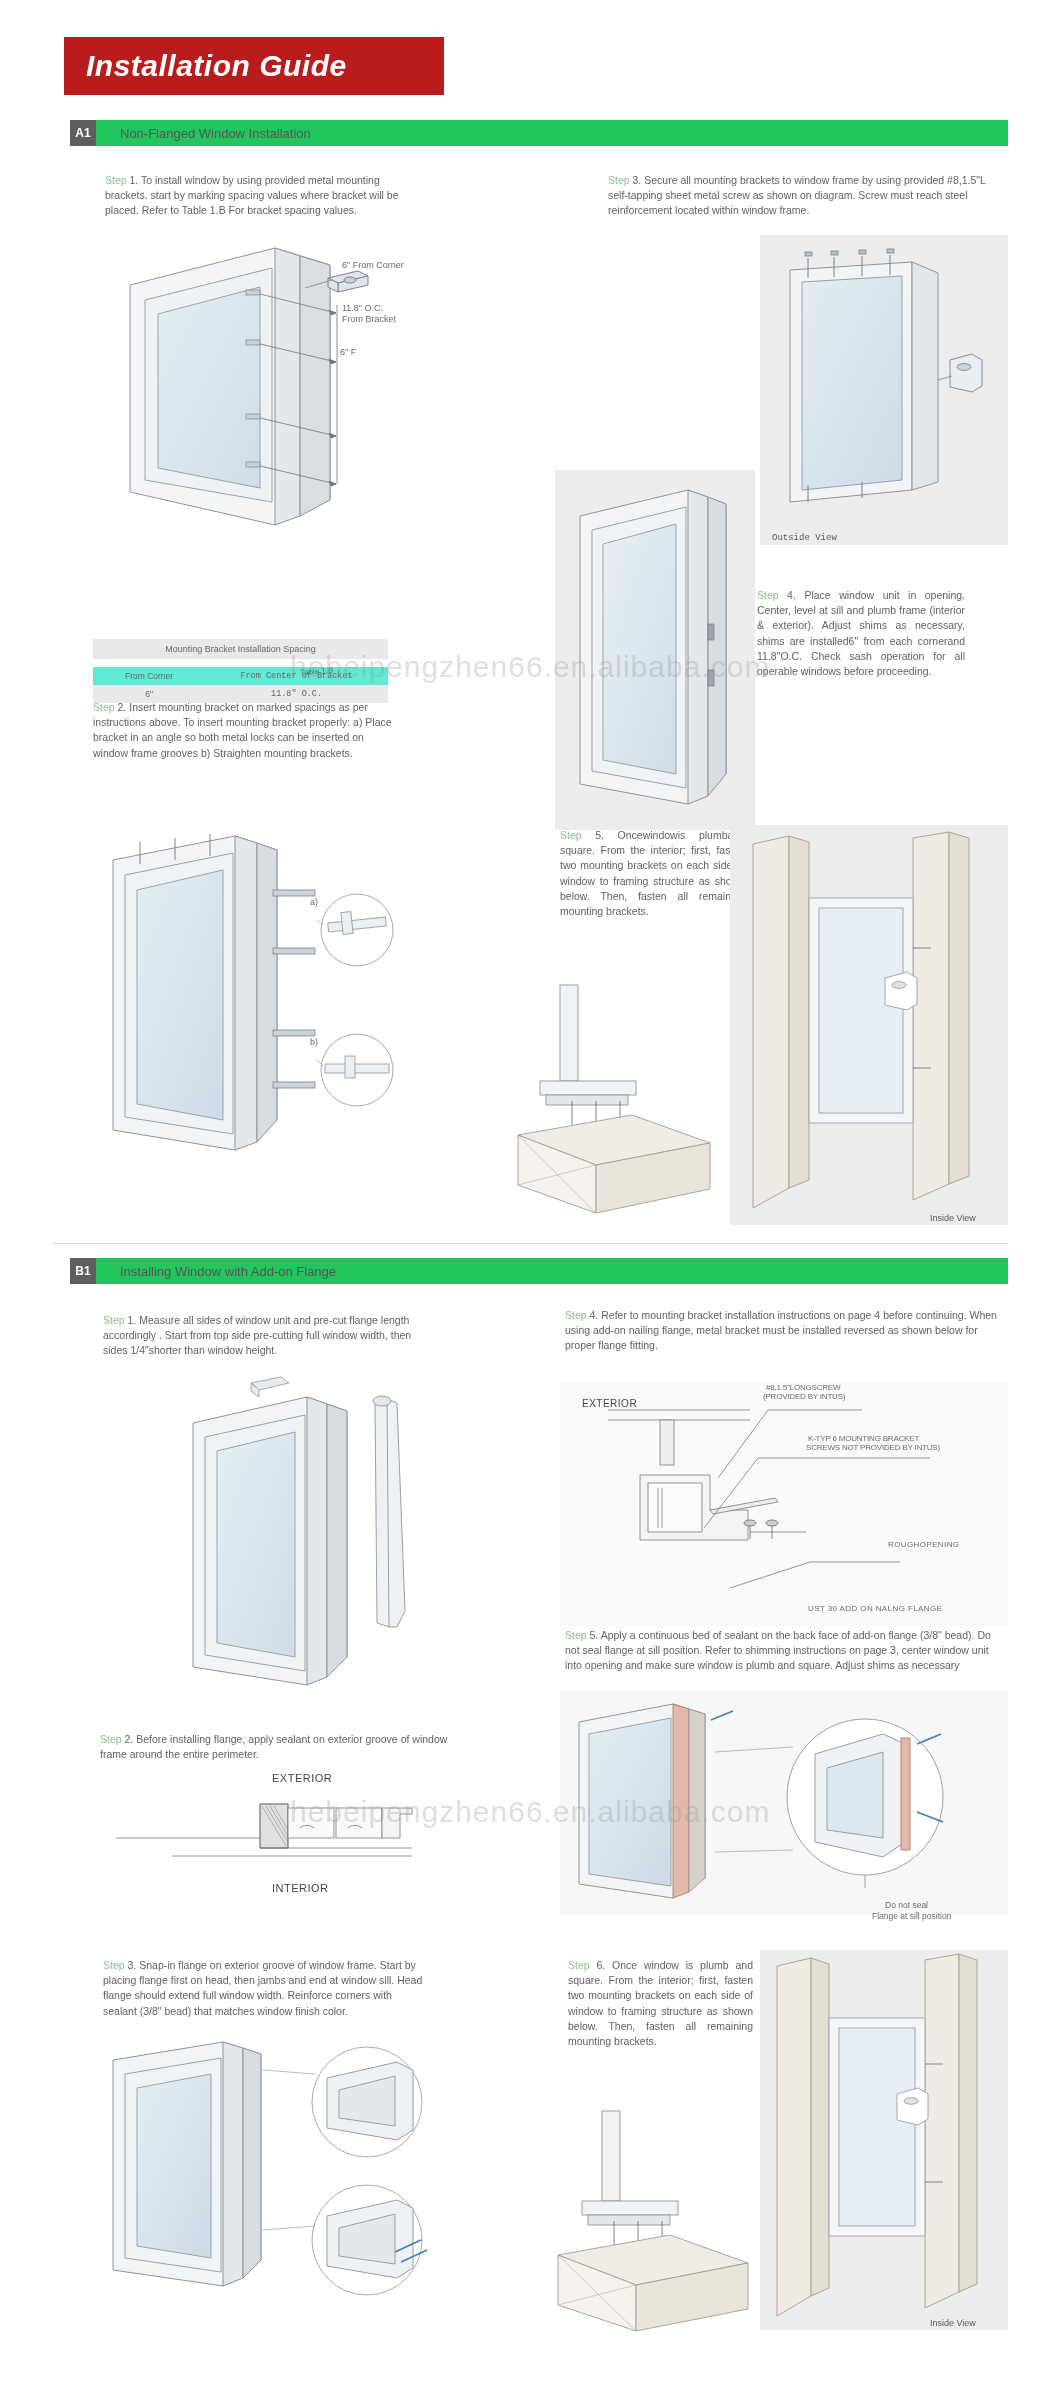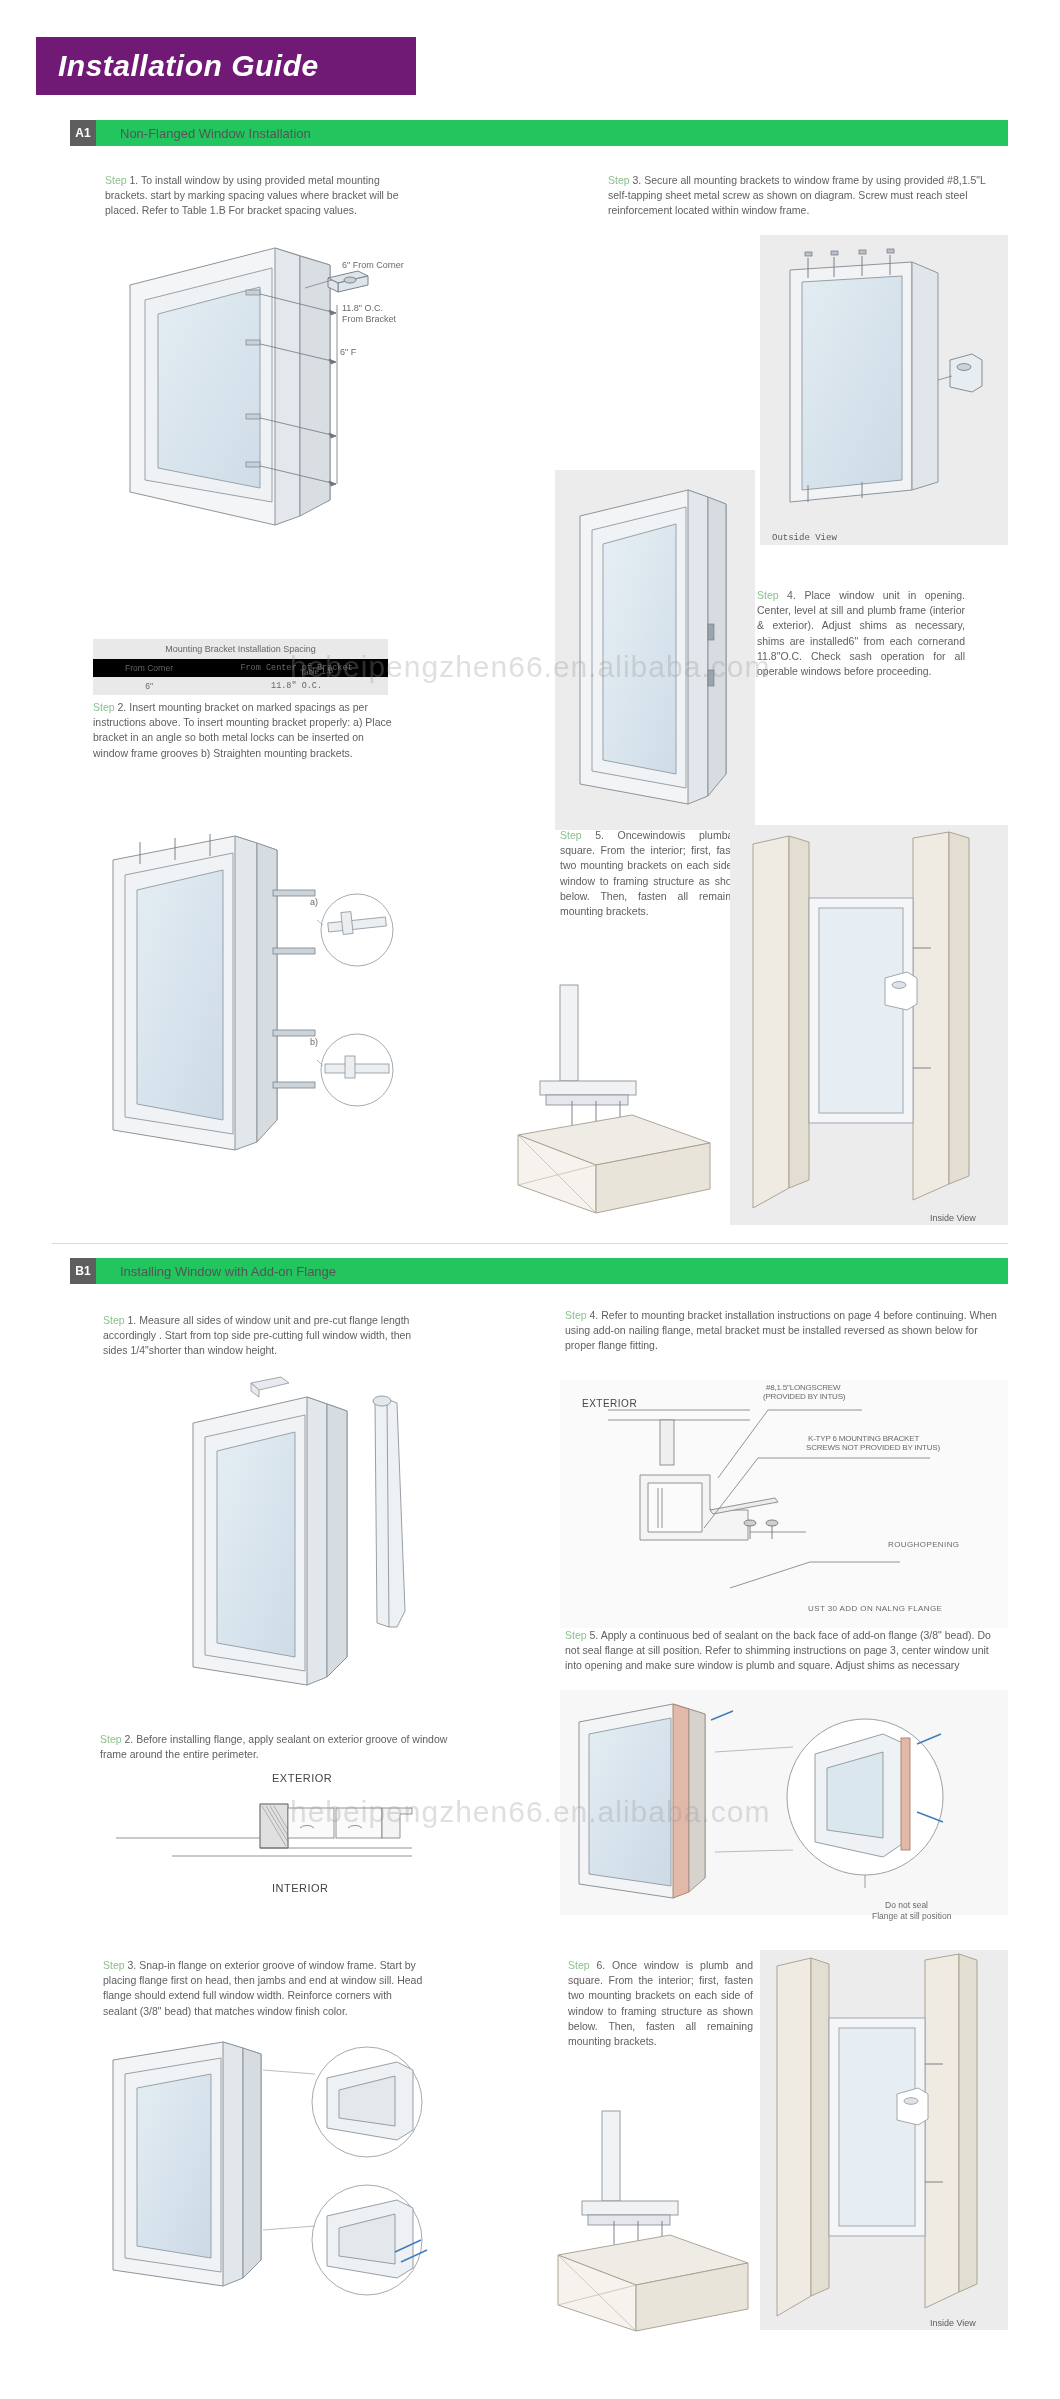--- a/index.html
+++ b/index.html
@@ -9,22 +9,22 @@
     background:#ffffff;
     font-family:"Liberation Sans", sans-serif;
     color:#5a5a5a;
     position:relative;
     overflow:hidden;
   }
   .page { position:relative; width:1060px; height:2399px; }
 
   
   .title-banner{
-    position:absolute; left:36px; top:37px; width:380px; height:58px;
-    background:#701a75; display:flex; align-items:center; padding-left:22px;
+    position:absolute; left:64px; top:37px; width:380px; height:58px;
+    background:#b91c1c; display:flex; align-items:center; padding-left:22px;
   }
   .title-banner .t{
     color:#fff; font-style:italic; font-weight:bold; font-size:30px;
     letter-spacing:.5px; font-family:"Liberation Sans", sans-serif;
   }
 
   
   .sec-header{
     position:absolute; height:26px; background:#22c55e;
     display:flex; align-items:center;
@@ -38,21 +38,21 @@
 
   
   .txt{ position:absolute; font-size:10.5px; line-height:1.45; color:#5f5f5f; }
   .txt.just{ text-align:justify; }
   .stp{ color:#8cc08c; }
 
   
   .tbl{ position:absolute; left:93px; top:594px; width:295px; font-size:8.5px; }
   .tbl .r{ display:flex; }
   .tbl .hdr1{ background:#e9e9e9; text-align:center; padding:5px 0; color:#666; font-size:9px;margin-top:45px;}
-  .tbl .hdr2 > div{ background:#000000; padding:4px 0; text-align:center; color:#666; }
+  .tbl .hdr2 > div{ background:#5eead4; padding:4px 0; text-align:center; color:#666;margin-top:8px; }
   .tbl .row > div{ background:#e9e9e9; padding:4px 0; text-align:center; color:#666; }
   .tbl .c1{ width:38%; } .tbl .c2{ width:62%;font-family:Liberation Mono, monospace; }
   .tbl-cap{ position:absolute; left:300px; top:667px; font-size:8px; color:#6b6b6b;
             transform:rotate(-4deg); }
 
   
   .diag{ position:absolute; }
   .diag svg{ display:block; }
   .note{ position:absolute; font-size:8px; color:#6a6a6a; }
   .note-ttl{ position:absolute; font-size:11px; color:#444; letter-spacing:.5px;}

